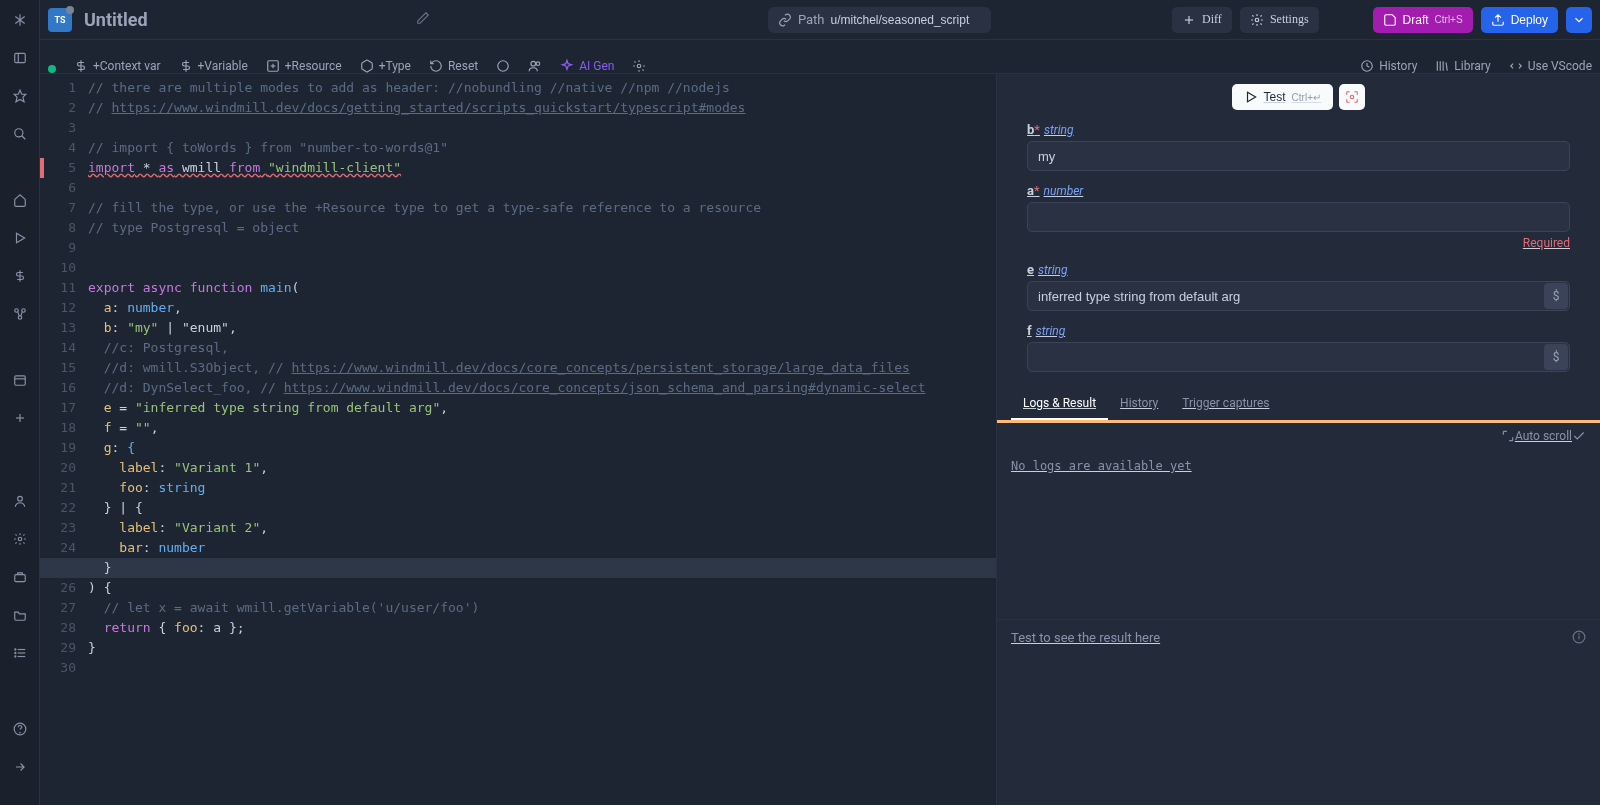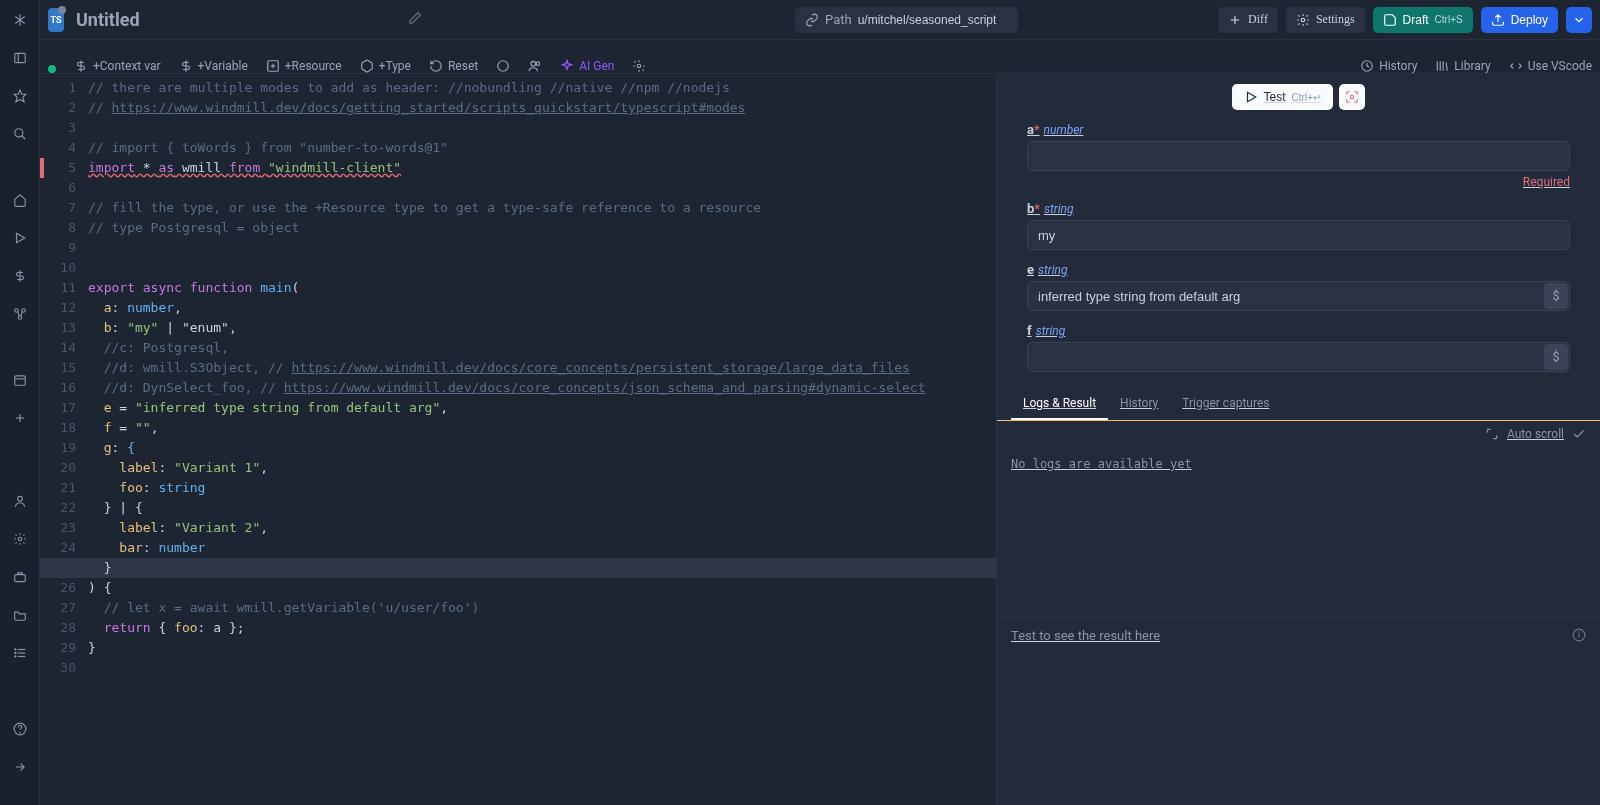--- a/index.html
+++ b/index.html
@@ -34,21 +34,21 @@
 .topbar {
   height: 40px;
   background: #1e2532;
   display: flex;
   align-items: center;
   padding: 0 8px;
   gap: 8px;
   border-bottom: 1px solid #2a3142;
 }
 .file-badge {
-  width: 16px; height: 24px;
+  width: 24px; height: 24px;
   background: #3178c6;
   border-radius: 4px;
   display: flex; align-items: center; justify-content: center;
   font-size: 9px; font-weight: 700; color: #fff;
   position: relative;
 }
 .file-badge::after {
   content: "";
   position: absolute;
   top: -2px; right: -2px;
@@ -78,21 +78,21 @@
   border-radius: 5px;
   display: inline-flex; align-items: center;
   gap: 6px; padding: 0 10px;
   font-size: 12px;
   cursor: pointer;
   border: none;
   color: #c8d0e0;
 }
 .btn-dark { background: #2a3142; font-family: Liberation Serif, serif; }
 .btn-blue { background: #2563eb; color: #fff; }
-.btn-blue-dark { background: #0f766e; color: #fff; }
+.btn-blue-dark { background: #a21caf; color: #fff; margin-left: 46px; }
 .shortcut { font-size: 10px; opacity: 0.7; }
 .toolbar {
   height: 34px;
   background: #1e2532;
   display: flex; align-items: flex-end;
   padding: 0 8px;
   gap: 18px;
   border-bottom: 1px solid #2a3142;
   font-size: 12px;
   color: #9aa4b8;
@@ -188,35 +188,34 @@
   width: 24px; height: 26px;
   background: #3a4358;
   border-radius: 4px;
   display: flex; align-items: center; justify-content: center;
   font-size: 12px; color: #9aa4b8;
   cursor: pointer;
 }
 .required-text { color: #e06c75; font-size: 12px; text-align: right; margin-top: 4px; }
 .tabs {
   display: flex;
-  border-bottom: 1px solid #fdba74;
+  border-bottom: 3px solid #fdba74;
   padding: 0 14px;
   margin-top: 4px;
 }
 .tab {
   padding: 8px 12px;
   font-size: 12px;
   color: #8892a8;
   cursor: pointer;
 }
 .tab.active { color: #fff; border-bottom: 2px solid #fff; }
 .logs-header {
   display: flex; justify-content: flex-end; align-items: center;
   padding: 6px 14px;
-  gap: 8px;
   font-size: 12px; color: #8892a8;
 }
 .logs-body {
   padding: 10px 14px;
   font-family: monospace;
   font-size: 12px;
   color: #8892a8;
   flex-shrink: 0;
   height: 170px;
 }
@@ -541,27 +540,27 @@
         <div class="expand-btn">
             <svg viewBox="0 0 24 24" style="stroke:#e06c75">
               <circle cx="12" cy="12" r="3"></circle>
               <path d="M3 3h5M3 3v5M21 3h-5M21 3v5M3 21h5M3 21v-5M21 21h-5M21 21v-5"></path>
             </svg>
           </div>
       </div>
 
       <div class="form-area" id="form-area">
           <div class="field">
+            <div class="field-label"><b>b</b><span class="req">*</span><span class="type">string</span></div>
+            <div class="field-input-wrap"><input class="field-input" value="my" style=""></div>
+          </div>
+          <div class="field">
             <div class="field-label"><b>a</b><span class="req">*</span><span class="type">number</span></div>
             <div class="field-input-wrap"><input class="field-input" value="" style=""></div>
             <div class="required-text">Required</div>
-          </div>
-          <div class="field">
-            <div class="field-label"><b>b</b><span class="req">*</span><span class="type">string</span></div>
-            <div class="field-input-wrap"><input class="field-input" value="my" style=""></div>
           </div>
           <div class="field">
             <div class="field-label"><b>e</b><span class="type">string</span></div>
             <div class="field-input-wrap"><input class="field-input" value="inferred type string from default arg" style=""><div class="suffix-btn">$</div></div>
           </div>
           <div class="field">
             <div class="field-label"><b>f</b><span class="type">string</span></div>
             <div class="field-input-wrap"><input class="field-input" value="" style=""><div class="suffix-btn">$</div></div>
           </div>
         </div>

